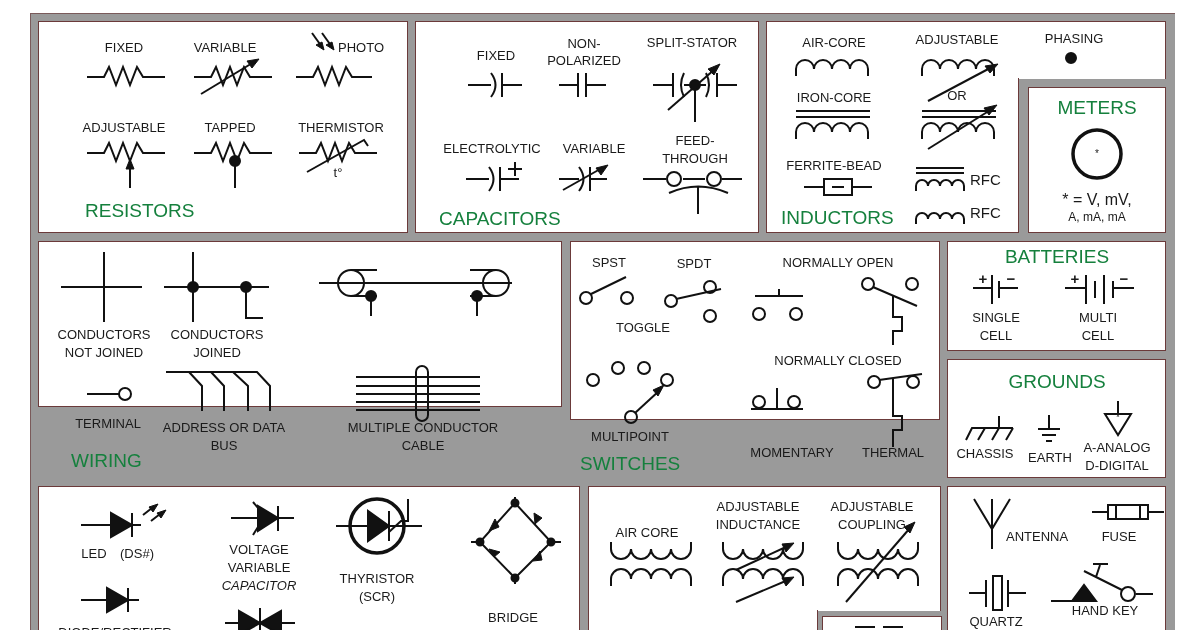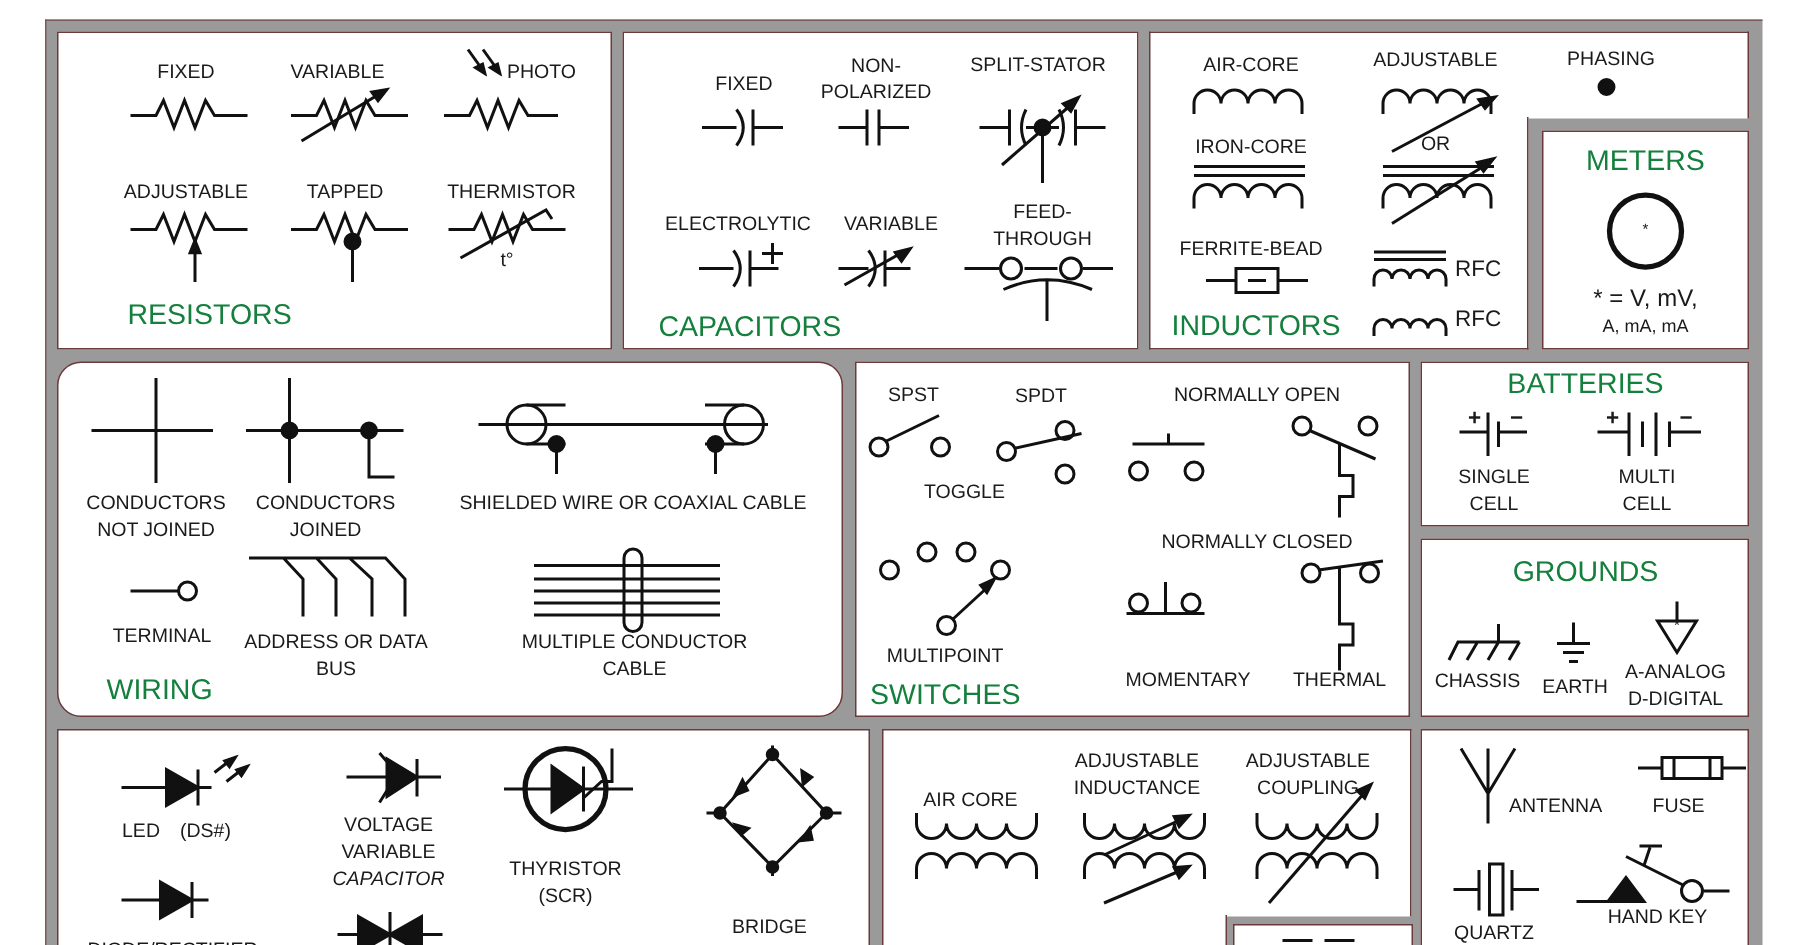--- a/index.html
+++ b/index.html
@@ -136,21 +136,21 @@
 <div class="panel" style="left:1028px;top:87px;width:138px;height:146px;">
   <svg width="138" height="146">
     <circle cx="68" cy="66" r="24" style="stroke-width:3.5"></circle>
   </svg>
   <div class="title c" style="left:68px;top:9px;">METERS</div>
   <div class="lbl" style="left:68px;top:57px;font-size:10px;">*</div>
   <div class="lbl" style="left:68px;top:103px;font-size:16px;">* = V, mV,</div>
   <div class="lbl" style="left:68px;top:120px;font-size:12px;">A, mA, mA</div>
 </div>
 
-<div class="panel" style="left:38px;top:241px;width:524px;height:237px;border-radius:16px;">
+<div class="panel" style="left:38px;top:241px;width:524px;height:166px;">
   <svg width="524" height="237">
 
     <path d="M22 45 H103 M65 10 V80"></path>
 
     <path d="M125 45 H230 M154 10 V80 M207 45 V76 H224"></path>
     <circle class="f" cx="154" cy="45" r="5"></circle>
       <circle class="f" cx="207" cy="45" r="5"></circle>
 
     <path d="M280 41 H473"></path>
     <circle cx="312" cy="41" r="13"></circle>
@@ -167,30 +167,29 @@
 
     <path d="M127 130 H218 L231 144 V169 M150 130 L163 144 V169 M172 130 L185 144 V169 M194 130 L209 144 V169"></path>
 
     <path d="M317 135 H441 M317 144 H441 M317 152 H441 M317 160 H441 M317 168 H441"></path>
     <rect x="377" y="124" width="12" height="55" rx="6"></rect>
   </svg>
   <div class="lbl" style="left:65px;top:84px;">CONDUCTORS</div>
   <div class="lbl" style="left:65px;top:102px;">NOT JOINED</div>
   <div class="lbl" style="left:178px;top:84px;">CONDUCTORS</div>
   <div class="lbl" style="left:178px;top:102px;">JOINED</div>
-  <div class="lbl" style="left:383px;top:84px;">SHIELDED WIRE OR COAXIAL CABLE</div>
   <div class="lbl" style="left:69px;top:173px;">TERMINAL</div>
   <div class="lbl" style="left:185px;top:177px;">ADDRESS OR DATA</div>
   <div class="lbl" style="left:185px;top:195px;">BUS</div>
   <div class="lbl" style="left:384px;top:177px;">MULTIPLE CONDUCTOR</div>
   <div class="lbl" style="left:384px;top:195px;">CABLE</div>
   <div class="title" style="left:32px;top:208px;">WIRING</div>
 </div>
 
-<div class="panel" style="left:570px;top:241px;width:370px;height:237px;">
+<div class="panel" style="left:570px;top:241px;width:370px;height:179px;">
   <svg width="370" height="237">
 
     <circle cx="15" cy="56" r="6"></circle>
       <circle cx="56" cy="56" r="6"></circle>
     <path d="M20 52 L55 35"></path>
 
     <circle cx="100" cy="59" r="6"></circle>
       <circle cx="139" cy="45" r="6"></circle>
       <circle cx="139" cy="74" r="6"></circle>
     <path d="M105 57 L150 47"></path>

